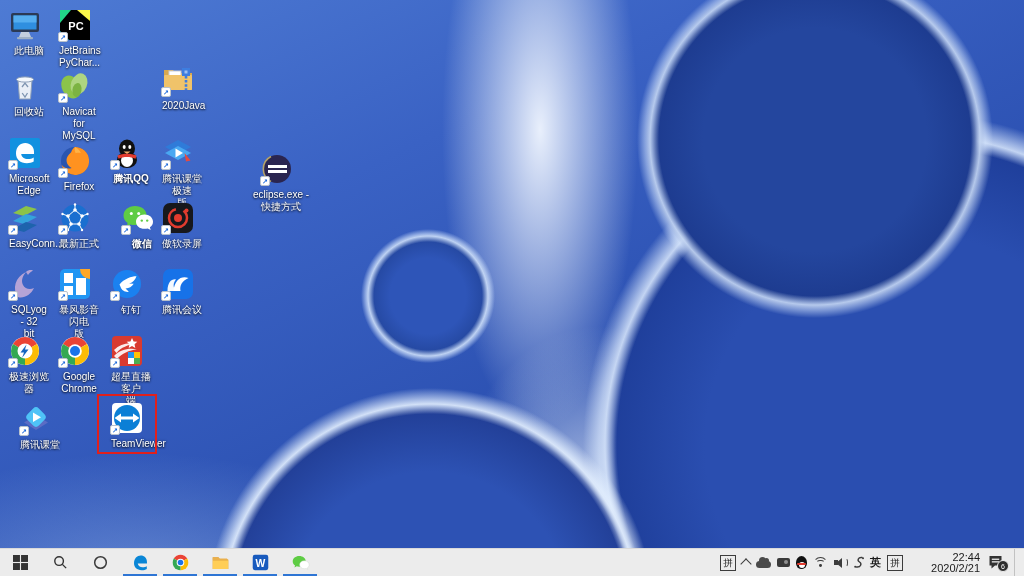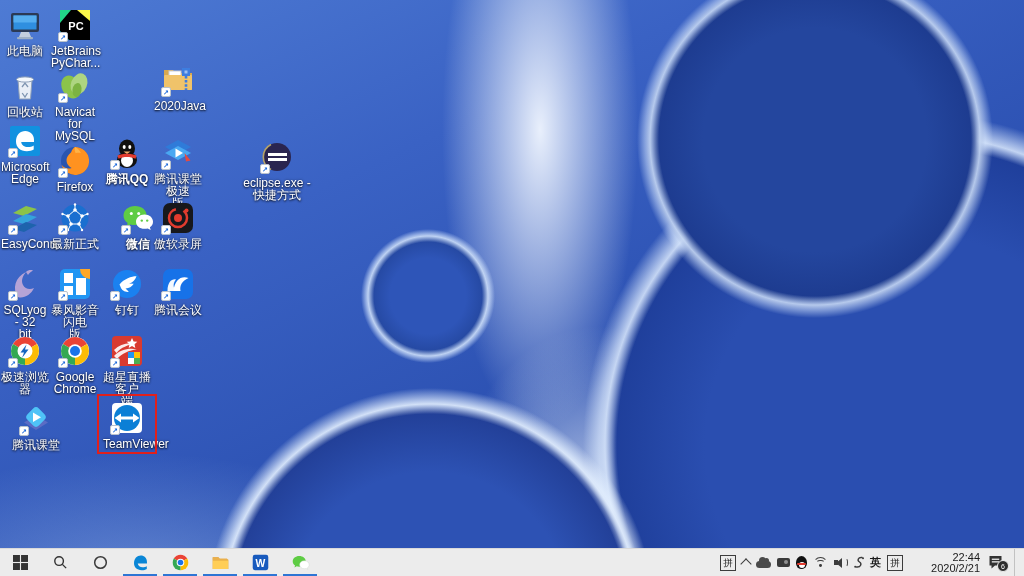--- a/index.html
+++ b/index.html
@@ -25,22 +25,22 @@
     radial-gradient(ellipse 420px 210px at 140px 600px, rgba(165,198,246,.5), rgba(165,198,246,0) 70%),
     linear-gradient(155deg, #4e7bd4 0%, #3a62c4 32%, #2c51b2 62%, #1f3f9a 100%);}
   
   .dicon{position:absolute;text-align:center;cursor:default;}
   .art{width:34px;height:34px;margin:0 auto;position:relative;}
   .art svg{width:100%;height:100%;display:block;}
   .lnk{position:absolute;left:0;bottom:0;width:10px;height:10px;background:#fff;
        border:1px solid #b9c2cc;border-radius:2px;box-sizing:border-box;
        display:flex;align-items:center;justify-content:center;}
   .lnk::after{content:"\2197";font-size:7px;line-height:1;color:#1464d8;font-weight:bold;}
-  .lbl{margin-top:3px;font-size:12px;line-height:12px;color:#fff;white-space:pre-line;
-       text-shadow:0 1px 2px rgba(0,0,0,.85),0 0 3px rgba(0,0,0,.45);}
+  .lbl{margin-top:3px;font-size:10px;line-height:12px;color:#fff;white-space:pre-line;
+       text-shadow:0 1px 2px rgba(0,0,0,.85),0 0 3px rgba(0,0,0,.45);padding-left:8px;}
   .hlbox{position:absolute;border:2px solid #e0201c;box-sizing:border-box;pointer-events:none;}
   
   .taskbar{position:absolute;left:0;right:0;bottom:0;height:28px;background:#ececec;
     border-top:1px solid #dadada;display:flex;align-items:stretch;box-sizing:border-box;}
   .tbtn{width:40px;display:flex;align-items:center;justify-content:center;position:relative;}
   .tbtn svg{width:19px;height:19px;display:block;}
   .tbtn svg.s15{width:15px;height:15px;}
   .ind{position:absolute;bottom:0;left:3px;right:3px;height:2.5px;background:#2e75d4;}
   .tray{margin-left:auto;display:flex;align-items:center;gap:6px;padding:0 5px;color:#222;}
   .ime{width:14px;height:14px;border:1px solid #3c3c3c;display:flex;align-items:center;
@@ -135,21 +135,21 @@
             <rect x="8" y="8" width="12" height="15" fill="#fff" stroke="#c9cdd4"></rect>
             <rect x="3" y="12" width="28" height="15" rx="1" fill="#f0c36a"></rect>
             <rect x="21" y="5" width="8" height="8" fill="#3d7de0"></rect>
             <rect x="23.5" y="7.5" width="3" height="3" fill="#9cc0f4"></rect>
             <path d="M25 13 v14" stroke="#3d7de0" stroke-width="2.6" stroke-dasharray="2.5 1.6"></path>
           </svg>
           <span class="lnk"></span>
         </div>
         <div class="lbl">2020Java</div>
       </div>
-      <div class="dicon" style="width: 48px; left: 1px; top: 124px; text-align: center;">
+      <div class="dicon" style="width: 48px; left: 1px; top: 136px; text-align: center;">
         <div class="art">
           <svg viewBox="0 0 34 34">
             <rect x="2" y="2" width="30" height="30" rx="2" fill="#1191e0"></rect>
             <path d="M8 17.5 C8 11 12.2 7 17.3 7 C22.2 7 26 10.6 26 15.7 V18 H13.2 c.5 3.3 3.1 5.1 6.7 5.1 c2.3 0 4.3-.6 5.8-1.6 v4 c-1.8 1.1-4.2 1.7-6.8 1.7 C12.2 27.2 8 23.3 8 17.5 Z" fill="#fff"></path>
           </svg>
           <span class="lnk"></span>
         </div>
         <div class="lbl">Microsoft
 Edge</div>
       </div>
@@ -185,21 +185,21 @@
             <path d="M17 4 L30 11 L17 18 L4 11 Z" fill="#2f7bd9"></path>
             <path d="M17 10 L30 17 L17 24 L4 17 Z" fill="#49a8f2"></path>
             <path d="M14.5 12.5 l7.5 4.5 l-7.5 4.5 Z" fill="#fff"></path>
             <path d="M23.5 17 l6 7.5 l-4.5 1 Z" fill="#e84a3f"></path>
           </svg>
           <span class="lnk"></span>
         </div>
         <div class="lbl">腾讯课堂极速
 版</div>
       </div>
-      <div class="dicon" style="width: 70px; left: 242px; top: 140px;">
+      <div class="dicon" style="width: 70px; left: 242px; top: 152px;">
         <div class="art">
           <svg viewBox="0 0 34 34">
             <circle cx="17" cy="17" r="14" fill="#2a2550"></circle>
             <path d="M11 29.5 A14 14 0 0 1 11 4.5" stroke="#b5a36a" stroke-width="1.6" fill="none"></path>
             <rect x="8" y="13" width="19" height="3" fill="#fff"></rect>
             <rect x="8" y="18" width="19" height="3" fill="#fff"></rect>
           </svg>
           <span class="lnk"></span>
         </div>
         <div class="lbl">eclipse.exe -

